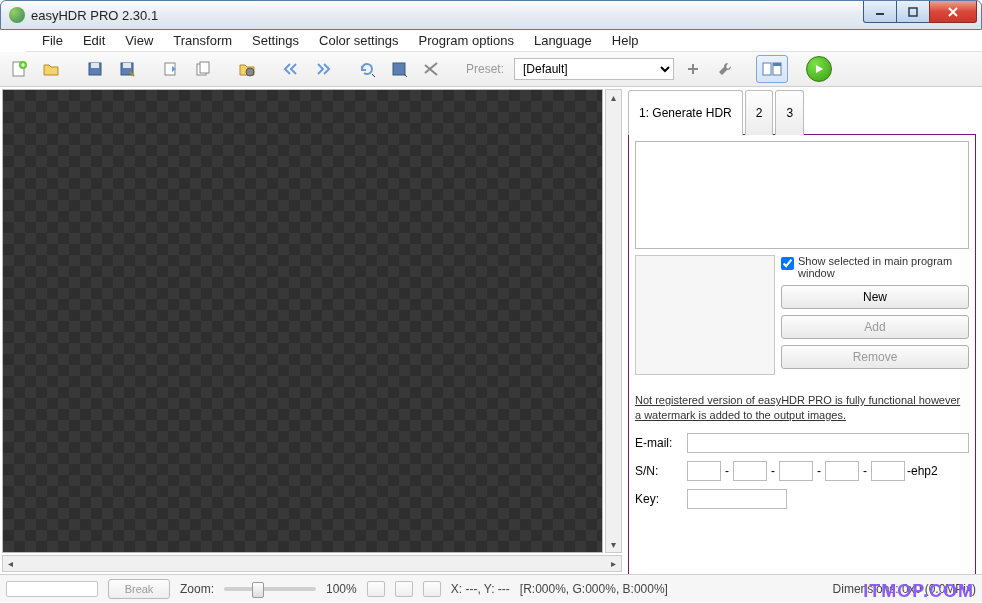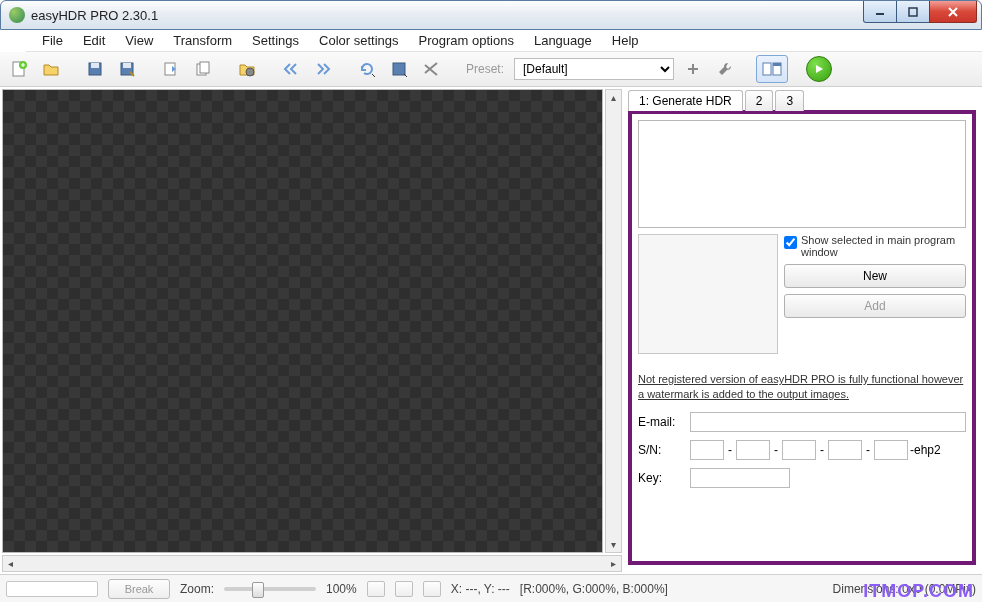--- a/index.html
+++ b/index.html
@@ -29,23 +29,23 @@
 .content { display: flex; height: 487px; }
 .viewport-wrap { display: flex; flex-direction: column; width: 624px; }
 .viewport { flex: 1; position: relative; background-color: #2e2e2e; background-image: linear-gradient(45deg,#383838 25%,transparent 25%,transparent 75%,#383838 75%),linear-gradient(45deg,#383838 25%,transparent 25%,transparent 75%,#383838 75%); background-size: 22px 22px; background-position: 0 0, 11px 11px; border: 1px solid #bbb; margin: 2px; }
 .vscroll { width: 17px; background: #f0f0f0; border: 1px solid #ccc; margin: 2px 2px 2px 0; display: flex; flex-direction: column; justify-content: space-between; align-items: center; }
 .vscroll .arr, .hscroll .arr { width:15px; height:15px; font-size:10px; color:#555; text-align:center; line-height:15px; }
 .hscroll { height: 17px; background: #f0f0f0; border: 1px solid #ccc; margin: 0 2px 2px 2px; display:flex; justify-content:space-between; align-items:center; }
 .viewport-row { display:flex; flex:1; }
 
 .sidepanel { flex: 1; padding: 2px 6px 2px 4px; overflow: hidden; font-size: 12px; }
 .tabs { display: flex; }
-.tab { padding: 3px 10px; border: 1px solid #bbb; border-bottom: none; background: linear-gradient(#fefefe,#ececec); font-size: 12px; margin-right: 2px; border-radius: 3px 3px 0 0; position: relative; top: 1px; }
+.tab { padding: 15px 10px; border: 1px solid #bbb; border-bottom: none; background: linear-gradient(#fefefe,#ececec); font-size: 12px; margin-right: 2px; border-radius: 3px 3px 0 0; position: relative; top: 1px; }
 .tab.active { background: #fff; z-index: 2; }
-.tabbody { border: 4px solid #701a75; padding: 6px; background: #fff; height: 455px; }
+.tabbody { border: 1px solid #701a75; padding: 6px; background: #fff; height: 455px; }
 .listbox { height: 108px; border: 1px solid #b8b8b8; background: #fff; margin-bottom: 6px; }
 .midrow { display: flex; gap: 6px; margin-bottom: 6px; }
 .thumb { width: 140px; height: 120px; border: 1px solid #c8c8c8; background:#f6f6f6; }
 .opts { flex: 1; display: flex; flex-direction: column; gap: 6px; }
 .chk { display: flex; align-items: flex-start; gap: 4px; font-size: 11px; color: #333; }
 .chk input { margin-top: 2px; }
 .btn { height: 24px; border: 1px solid #b0b0b0; border-radius: 3px; background: linear-gradient(#fdfdfd,#e9e9e9); font-size: 12px; cursor: default; }
 .btn:disabled { color: #9a9a9a; }
 .btn.wide { width: 100%; height: 30px; }
 .reg-note { font-size: 11px; color: #333; margin: 18px 0 10px; line-height: 1.35; text-decoration: underline; }
@@ -232,20 +232,21 @@
       <div class="listbox"></div>
       <div class="midrow">
         <div class="thumb"></div>
         <div class="opts">
           <label class="chk">
             <input type="checkbox" checked="" style="">
             <span>Show selected in main program window</span>
           </label>
           <button class="btn">New</button>
           <button class="btn" disabled="">Add</button>
+          <button class="btn" disabled="">Remove</button>
         </div>
       </div>
 
       <div class="reg-note">Not registered version of easyHDR PRO is fully functional however a watermark is added to the output images.</div>
       <div class="field">
         <label>E-mail:</label>
         <input type="text" value="" style="">
       </div>
       <div class="field">
         <label>S/N:</label>

